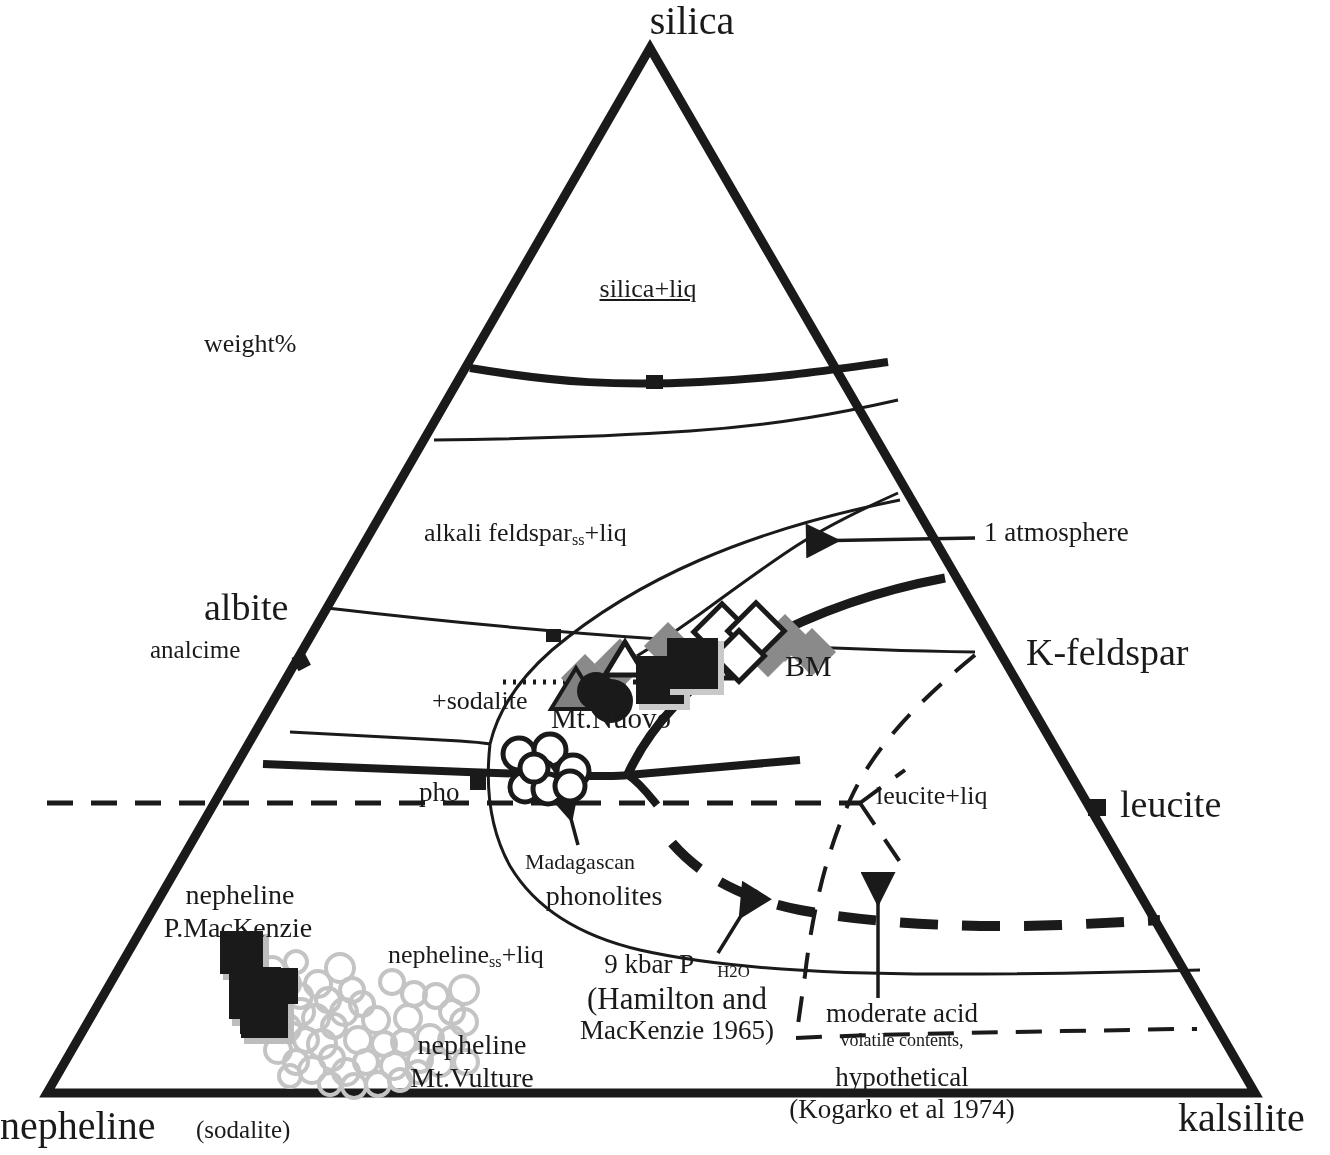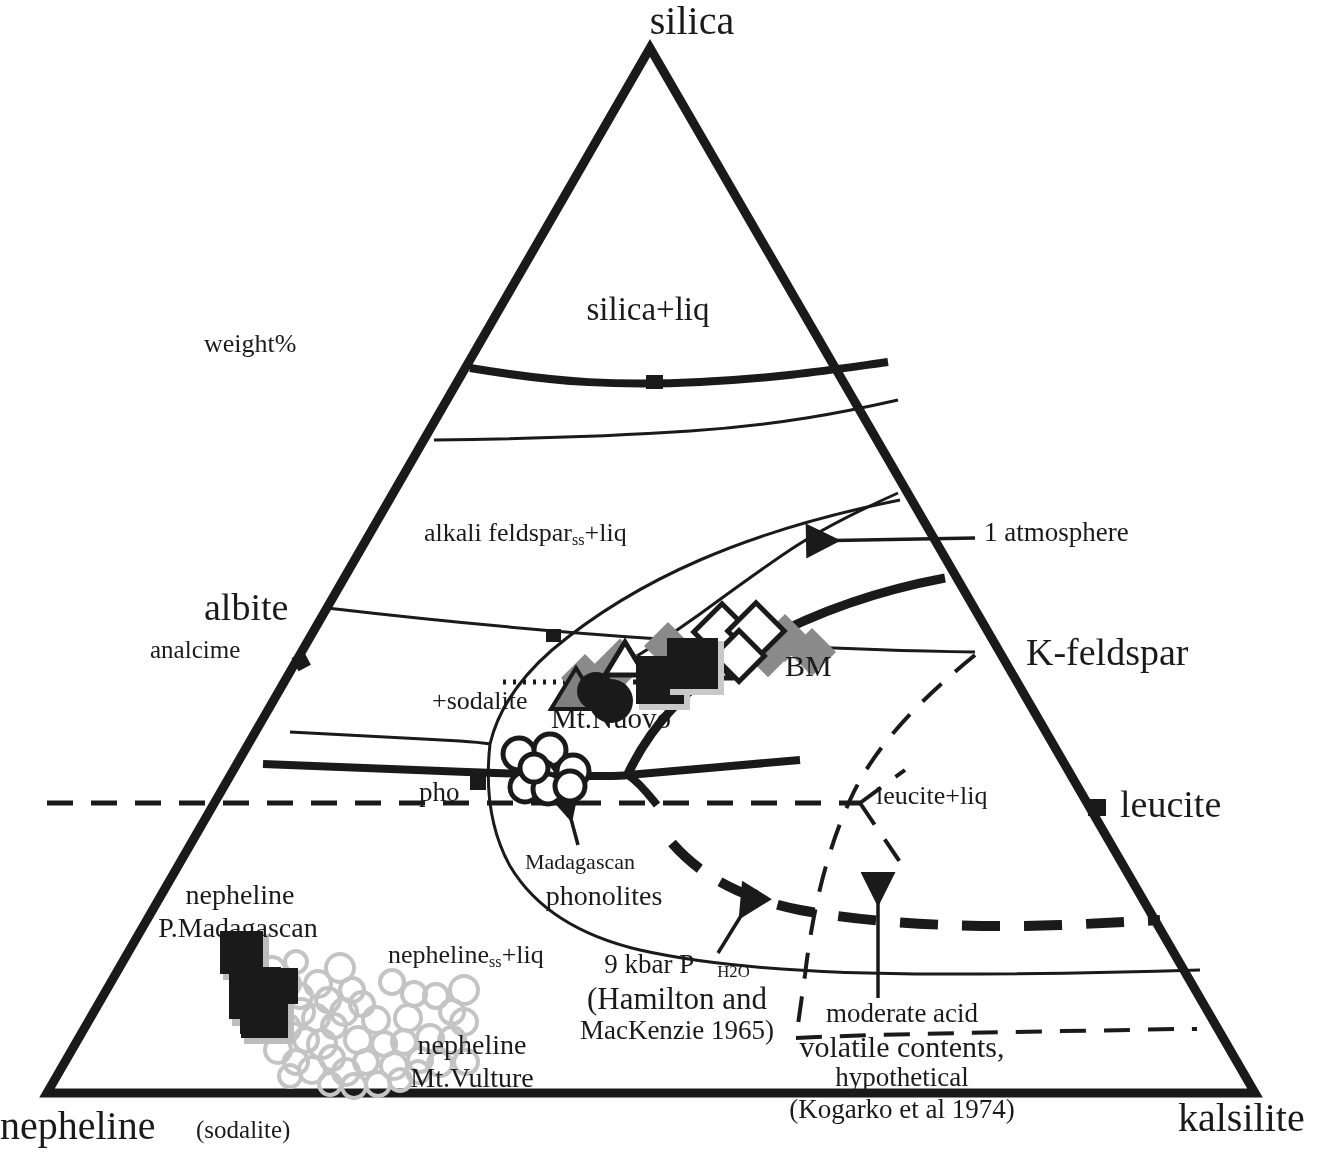--- a/index.html
+++ b/index.html
@@ -256,21 +256,21 @@
 <div class="lbl" style="left:1178px;top:1097px;font-size:40px;">kalsilite</div>
 
 <div class="lbl" style="left:204px;top:588px;font-size:38px;">albite</div>
 <div class="lbl" style="left:150px;top:637px;font-size:25px;">analcime</div>
 
 <div class="lbl" style="left:1026px;top:633px;font-size:38px;">K-feldspar</div>
 <div class="lbl" style="left:1120px;top:785px;font-size:38px;">leucite</div>
 
 <div class="lbl" style="left:204px;top:330px;font-size:26px;">weight%</div>
 
-<div class="lbl ctr" style="left:648px;top:292px;font-size:33px;">silica+liq</div>
+<div class="lbl ctr" style="left:648px;top:275px;font-size:26px;text-decoration:underline;">silica+liq</div>
 
 <div class="lbl" style="left:424px;top:519px;font-size:26px;"><span>alkali feldspar</span><span class="sub">ss</span><span>+liq</span></div>
 
 <div class="lbl" style="left:388px;top:941px;font-size:26px;"><span>nepheline</span><span class="sub">ss</span><span>+liq</span></div>
 
 <div class="lbl" style="left:876px;top:782px;font-size:26px;">leucite+liq</div>
 
 <div class="lbl" style="left:432px;top:687px;font-size:26px;">+sodalite</div>
 
 <div class="lbl" style="left:419px;top:778px;font-size:27px;">pho</div>
@@ -282,21 +282,21 @@
 <div class="lbl" style="left:984px;top:518px;font-size:27px;">1 atmosphere</div>
 
 <div class="lbl ctr" style="left:580px;top:850px;font-size:22px;">Madagascan</div>
 <div class="lbl ctr" style="left:604px;top:881px;font-size:28px;">phonolites</div>
 
 <div class="lbl ctr" style="left:677px;top:950px;font-size:27px;"><span>9 kbar P</span><span class="sub" style="margin-left:23px;">H2O</span></div>
 <div class="lbl ctr" style="left:677px;top:983px;font-size:31px;">(Hamilton and</div>
 <div class="lbl ctr" style="left:677px;top:1016px;font-size:27px;">MacKenzie 1965)</div>
 
 <div class="lbl ctr" style="left:902px;top:999px;font-size:27px;">moderate acid</div>
-<div class="lbl ctr" style="left:902px;top:1031px;font-size:30px;">volatile contents,</div>
+<div class="lbl ctr" style="left:902px;top:1031px;font-size:18px;">volatile contents,</div>
 <div class="lbl ctr" style="left:902px;top:1063px;font-size:27px;">hypothetical</div>
 <div class="lbl ctr" style="left:902px;top:1095px;font-size:27px;">(Kogarko et al 1974)</div>
 
 <div class="lbl ctr" style="left:240px;top:880px;font-size:28px;">nepheline</div>
-<div class="lbl ctr" style="left:238px;top:913px;font-size:28px;">P.Madagascan</div>
+<div class="lbl ctr" style="left:238px;top:913px;font-size:28px;">P.MacKenzie</div>
 
 <div class="lbl ctr" style="left:472px;top:1030px;font-size:28px;">nepheline</div>
 <div class="lbl ctr" style="left:472px;top:1063px;font-size:28px;">Mt.Vulture</div>
 
 </body></html>

